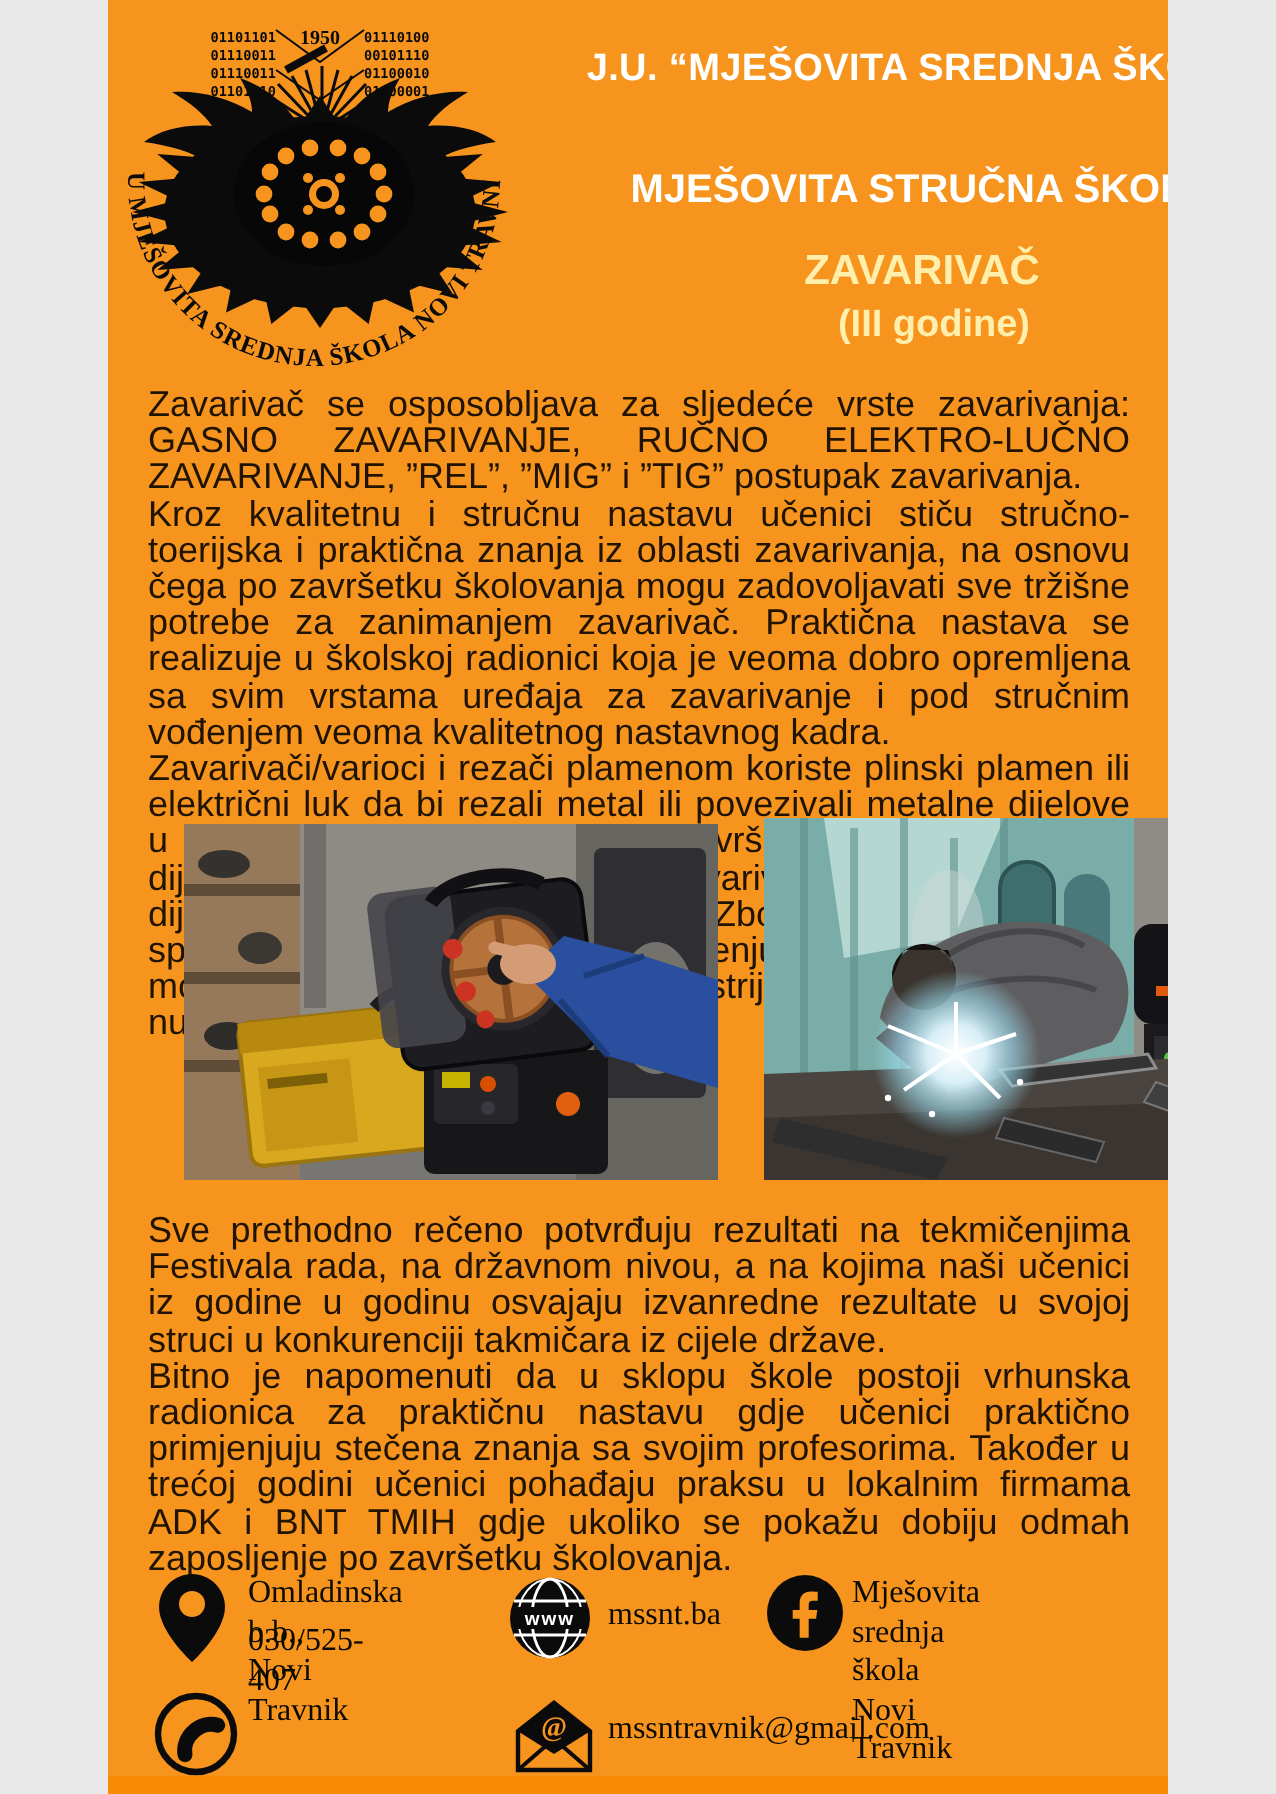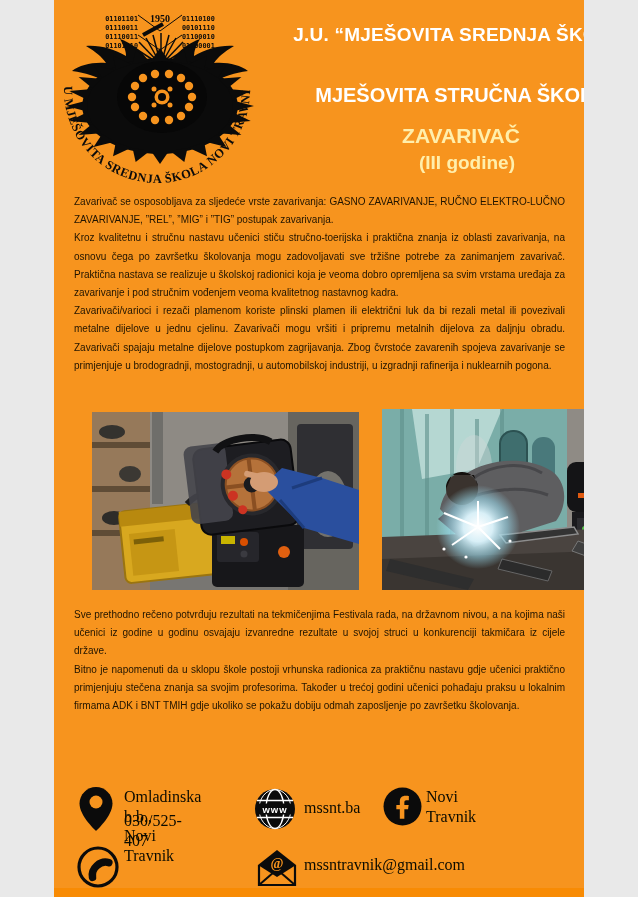--- a/index.html
+++ b/index.html
@@ -9,21 +9,21 @@
     font-family:"Liberation Sans",sans-serif;color:#201400;
   }
   
   .logo{position:absolute;left:8px;top:5px;width:202px;height:186px;}
   .titles{position:absolute;left:182px;top:0;width:450px;text-align:center;}
   .t1{position:absolute;left:0;right:0;top:24px;font-size:19px;font-weight:bold;color:#ffffff;letter-spacing:.2px;text-align:right;}
   .t2{position:absolute;left:0;right:0;top:84px;font-size:20px;font-weight:bold;color:#ffffff;}
   .t3{position:absolute;left:0;right:0;top:124px;font-size:21px;font-weight:bold;color:#ffefac;}
   .t4{position:absolute;left:12px;right:0;top:152px;font-size:19px;font-weight:bold;color:#ffefac;}
   
-  .block{position:absolute;left:20px;right:19px;font-size:10px;line-height:18.2px;text-align:justify;}
+  .block{position:absolute;left:20px;right:19px;font-size:18px;line-height:18.2px;text-align:justify;}
   .block p{margin:0;}
   .block1{top:193px;}
   .block2{top:606px;}
   
   .photo{position:absolute;overflow:hidden;}
   .photo1{left:38px;top:412px;width:267px;height:178px;}
   .photo2{left:328px;top:409px;width:268px;height:181px;}
   .photo svg{display:block;}
   
   .contact{position:absolute;font-family:"Liberation Serif",serif;color:#0b0b00;}
@@ -304,20 +304,21 @@
       <div>mssnt.ba</div>
     </div>
   </div>
 
   <div class="contact">
     <svg class="cicon" style="left:329px;top:787px" width="39" height="39" viewBox="0 0 38 38">
       <circle cx="19" cy="19" r="18.5" fill="#0b0b0b"></circle>
       <path fill="#F7941E" d="M22,8.5 c-3.6,0 -5.6,2.1 -5.6,5.6 V17.5 h-3.4 v4.3 h3.4 V31 h4.4 V21.8 h3.6 l0.6,-4.3 h-4.2 v-2.6 c0,-1.2 0.6,-1.9 1.9,-1.9 h2.5 V8.7 C24.7,8.6 23.4,8.5 22,8.5 Z"></path>
     </svg>
     <div class="ctext" style="left:372px;top:787px">
+      <div>Mješovita srednja škola</div>
       <div>Novi Travnik</div>
     </div>
   </div>
 
   <div class="contact">
     <svg class="cicon" style="left:22px;top:845px" width="44" height="44" viewBox="0 0 44 44">
       <circle cx="22" cy="22" r="19" fill="none" stroke="#0b0b0b" stroke-width="3.2"></circle>
       <g transform="rotate(-42 22 22)">
         <path d="M11,26 A 12.5,11 0 0 1 33,26" fill="none" stroke="#0b0b0b" stroke-width="7.5" stroke-linecap="round"></path>
       </g>

